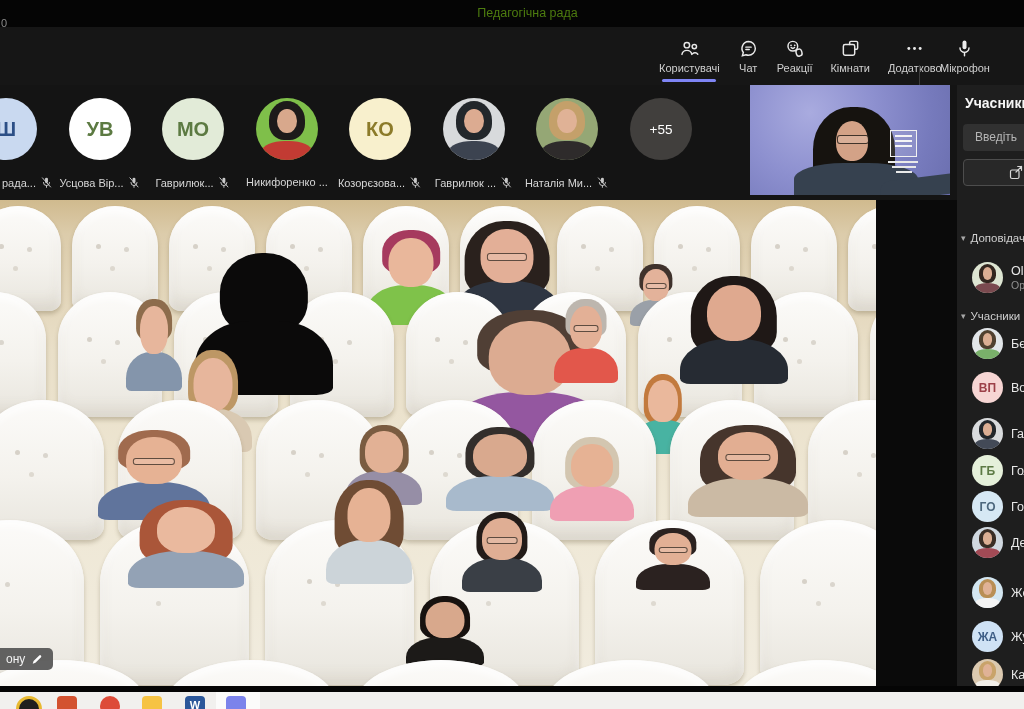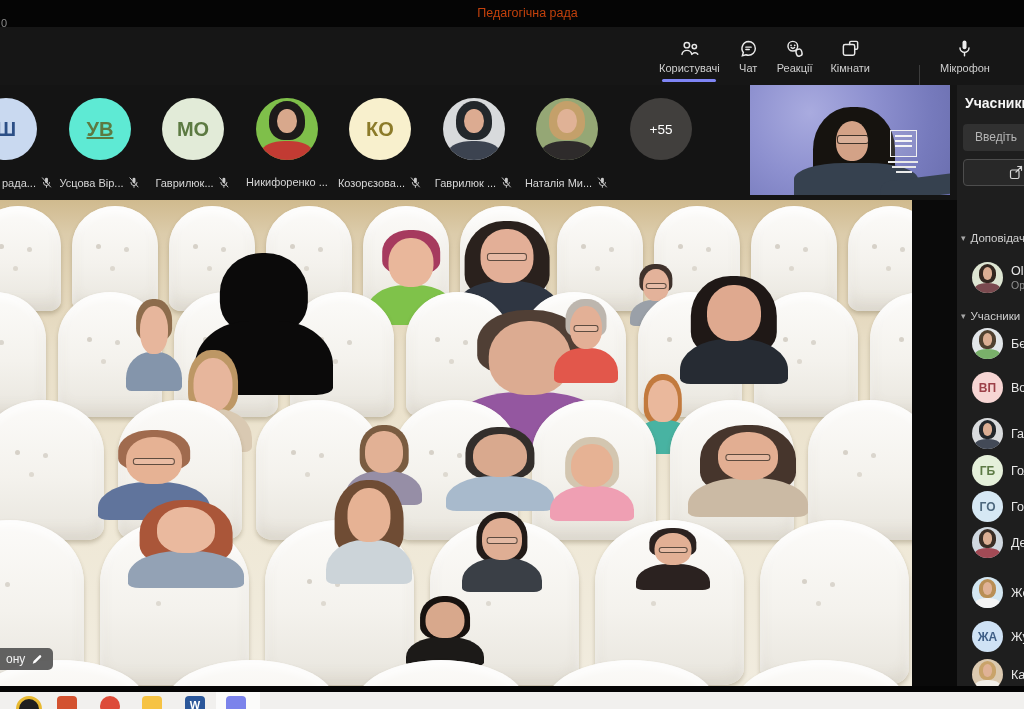--- a/index.html
+++ b/index.html
@@ -1,21 +1,21 @@
 <!DOCTYPE html>
 <html><head>
 <meta charset="utf-8">
 <style>
   html,body{margin:0;padding:0;background:#000;}
   #app{position:relative;width:1024px;height:709px;overflow:hidden;background:#0a0a0a;
        font-family:"Liberation Sans","DejaVu Sans",sans-serif;-webkit-font-smoothing:antialiased;}
   
   .titlebar{position:absolute;left:0;top:0;width:1024px;height:27px;background:#050505;}
   .titlebar .title{position:absolute;left:0;right:0;top:0;height:27px;line-height:27px;text-align:center;
-       color:#c2410c;font-size:12.5px;padding-left:31px;}
+       color:#4d7c0f;font-size:12.5px;padding-left:31px;}
   .edge-frag{position:absolute;left:1px;top:17px;color:#8a8a8a;font-size:11px;}
   
   .toolbar{position:absolute;left:0;top:27px;width:1024px;height:58px;background:#161616;}
   .tgroup{position:absolute;top:0;height:58px;display:flex;align-items:center;}
   .tgroup-left{left:650px;}
   .tgroup-right{left:931px;}
   .tbtn{position:relative;height:58px;display:flex;flex-direction:column;align-items:center;justify-content:center;
         gap:3px;padding:0 9px;cursor:pointer;flex:none;}
   .tbtn svg{display:block;}
   .tbtn .tlabel{font-size:11px;color:#cfcfcf;white-space:nowrap;}
@@ -47,21 +47,21 @@
         border-radius:3px;background:rgba(255,255,255,.14);}
   .sv-torso{position:absolute;left:44px;top:78px;width:124px;height:40px;background:#36414f;border-radius:40% 40% 0 0;}
   .sv-arm{position:absolute;left:130px;top:92px;width:86px;height:20px;background:#36414f;border-radius:10px;
         transform:rotate(-7deg);}
   .sv-logo{position:absolute;left:140px;top:45px;width:25px;height:25px;border:1.5px solid #f2f2f2;
         background:rgba(255,255,255,.13);}
   .sv-logo i{position:absolute;left:4px;right:4px;height:1.5px;background:#f5f5f5;display:block;}
   .sv-lines i{position:absolute;height:1.5px;background:#e9e9e9;display:block;}
   
   .stage{position:absolute;left:0;top:200px;width:876px;height:486px;overflow:hidden;
-        background:linear-gradient(180deg,#d0ba8e 0px,#dcccab 34px,#e9dfc8 150px,#efe8d6 320px,#f1ecdf 100%);padding-left:36px;}
+        background:linear-gradient(180deg,#d0ba8e 0px,#dcccab 34px,#e9dfc8 150px,#efe8d6 320px,#f1ecdf 100%);}
   .chair{position:absolute;background:linear-gradient(180deg,#fcfbf9 0%,#f4f2ed 55%,#e8e5dd 100%);
         border-radius:50% 50% 14% 14%/38% 38% 10% 10%;
         box-shadow:0 3px 4px rgba(95,78,48,.28), inset 0 -9px 14px rgba(120,100,70,.10), inset 0 6px 8px rgba(255,255,255,.85);}
   .chair::before{content:"";position:absolute;left:28%;top:36%;width:5px;height:5px;border-radius:50%;
         background:rgba(120,105,80,.25);box-shadow:28px 3px 0 rgba(120,105,80,.22), 14px 22px 0 rgba(120,105,80,.18);}
   .person{position:absolute;}
   .p-hair{position:absolute;top:0;left:50%;transform:translateX(-50%);width:64%;
         border-radius:46% 46% 34% 34%/50% 50% 30% 30%;}
   .p-hair.long{width:80%;}
   .p-torso{position:absolute;bottom:0;left:0;width:100%;height:42%;border-radius:44% 44% 10% 10%/68% 68% 12% 12%;}
@@ -134,20 +134,28 @@
         </svg>
         <span class="tlabel">Реакції</span>
       </div>
       <div class="tbtn">
         <svg width="21" height="21" viewBox="0 0 20 20" fill="none" stroke="#e8e8e8" stroke-width="1.4" stroke-linecap="round">
           <rect x="3.2" y="6.2" width="10.8" height="10.2" rx="1.6"></rect>
           <path d="M9.2 6.2V4.4A1.2 1.2 0 0 1 10.4 3.2h5.2a1.2 1.2 0 0 1 1.2 1.2v5.2a1.2 1.2 0 0 1-1.2 1.2H14"></path>
         </svg>
         <span class="tlabel">Кімнати</span>
       </div>
+      <div class="tbtn">
+        <svg width="21" height="21" viewBox="0 0 20 20" fill="#e8e8e8">
+          <circle cx="4.6" cy="10" r="1.4"></circle>
+            <circle cx="10" cy="10" r="1.4"></circle>
+            <circle cx="15.4" cy="10" r="1.4"></circle>
+        </svg>
+        <span class="tlabel">Додатково</span>
+      </div>
     </div>
     <div class="tsep"></div>
     <div class="tgroup tgroup-right">
       <div class="tbtn">
         <svg width="21" height="21" viewBox="0 0 20 20" fill="none" stroke="#ededed" stroke-width="1.4" stroke-linecap="round">
           <rect x="8.1" y="2.4" width="3.8" height="8.2" rx="1.9" fill="#ededed" stroke="none"></rect>
           <path d="M5.7 9.4a4.3 4.3 0 0 0 8.6 0"></path>
             <path d="M10 13.8v3"></path>
         </svg>
         <span class="tlabel">Мікрофон</span>
@@ -162,21 +170,21 @@
           <span>рада...</span>
           <svg class="mic-svg" width="13" height="13" viewBox="0 0 16 16" fill="none" stroke="#c9c9c9" stroke-width="1.2" stroke-linecap="round">
             <rect x="6.2" y="2" width="3.6" height="7" rx="1.8" fill="#c9c9c9" stroke="none"></rect>
             <path d="M4.2 8a3.8 3.8 0 0 0 7.6 0"></path>
             <path d="M8 11.8v2.2"></path>
             <path d="M3 2.3l10 11.2"></path>
           </svg>
         </div>
       </div>
       <div class="strip-item" style="left: 100px;">
-        <div class="av av-init s-av" style="height: 62px; width: 62px; background: #5eead4; color: rgb(92, 122, 66); font-size: 20px; text-decoration: underline;">УВ</div>
+        <div class="av av-init s-av" style="height: 62px; width: 62px; background: #ffffff; color: rgb(92, 122, 66); font-size: 20px;">УВ</div>
         <div class="s-label">
           <span>Усцова Вір...</span>
           <svg class="mic-svg" width="13" height="13" viewBox="0 0 16 16" fill="none" stroke="#c9c9c9" stroke-width="1.2" stroke-linecap="round">
             <rect x="6.2" y="2" width="3.6" height="7" rx="1.8" fill="#c9c9c9" stroke="none"></rect>
             <path d="M4.2 8a3.8 3.8 0 0 0 7.6 0"></path>
             <path d="M8 11.8v2.2"></path>
             <path d="M3 2.3l10 11.2"></path>
           </svg>
         </div>
       </div>

